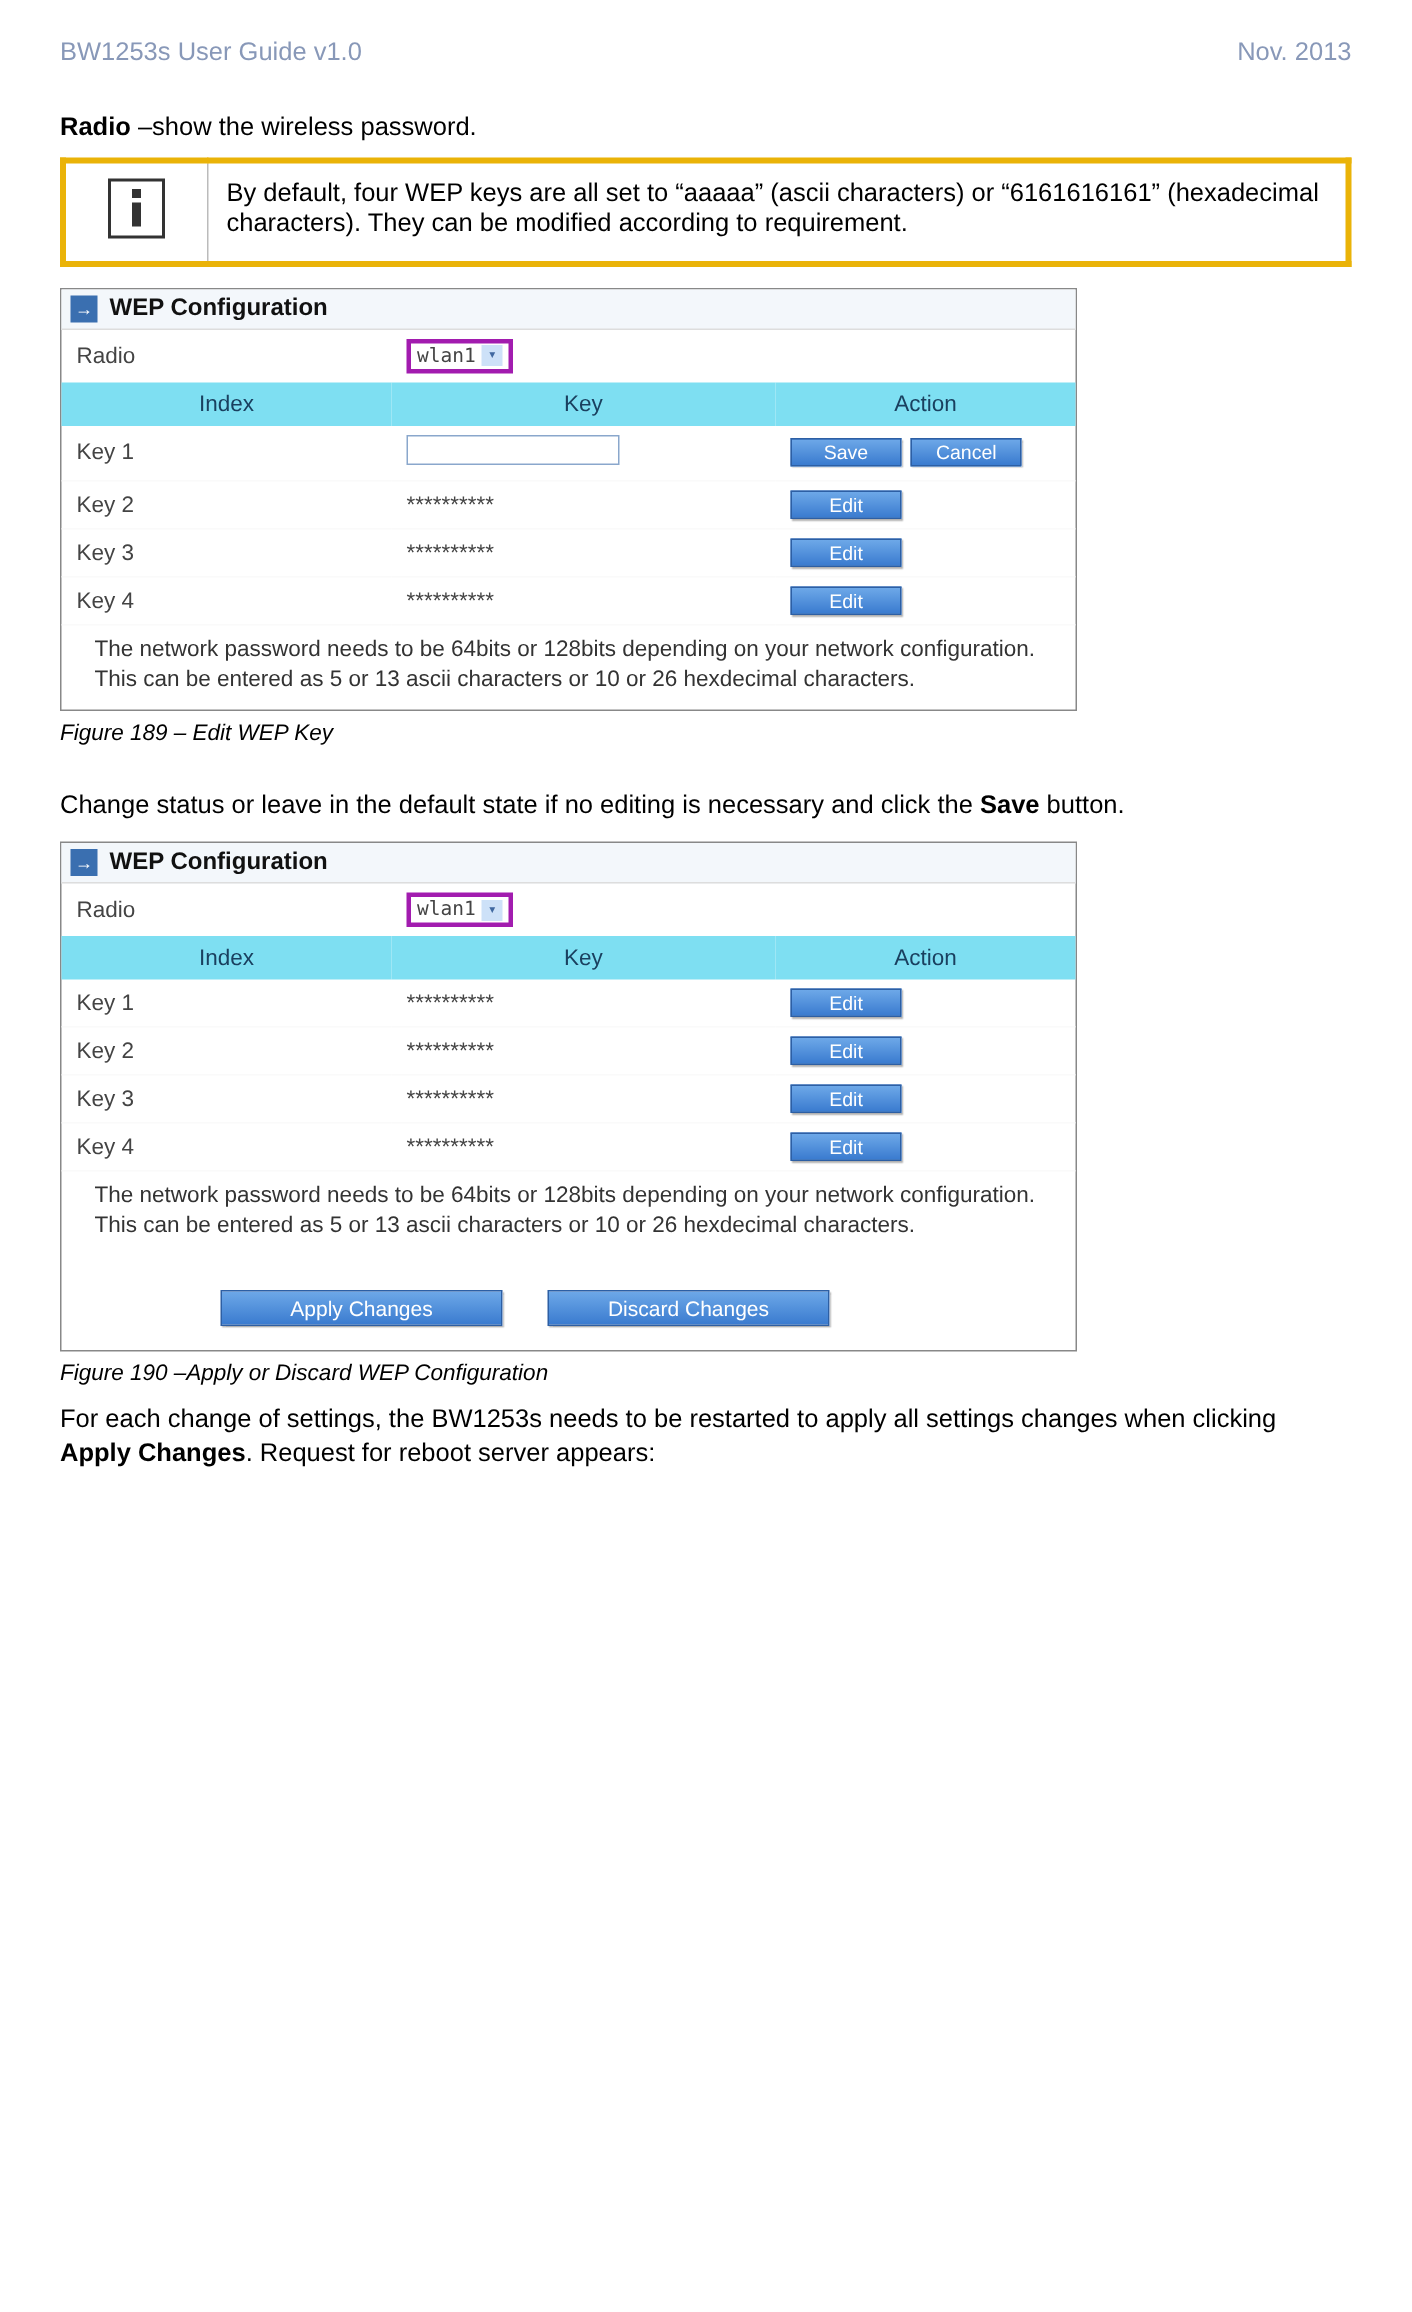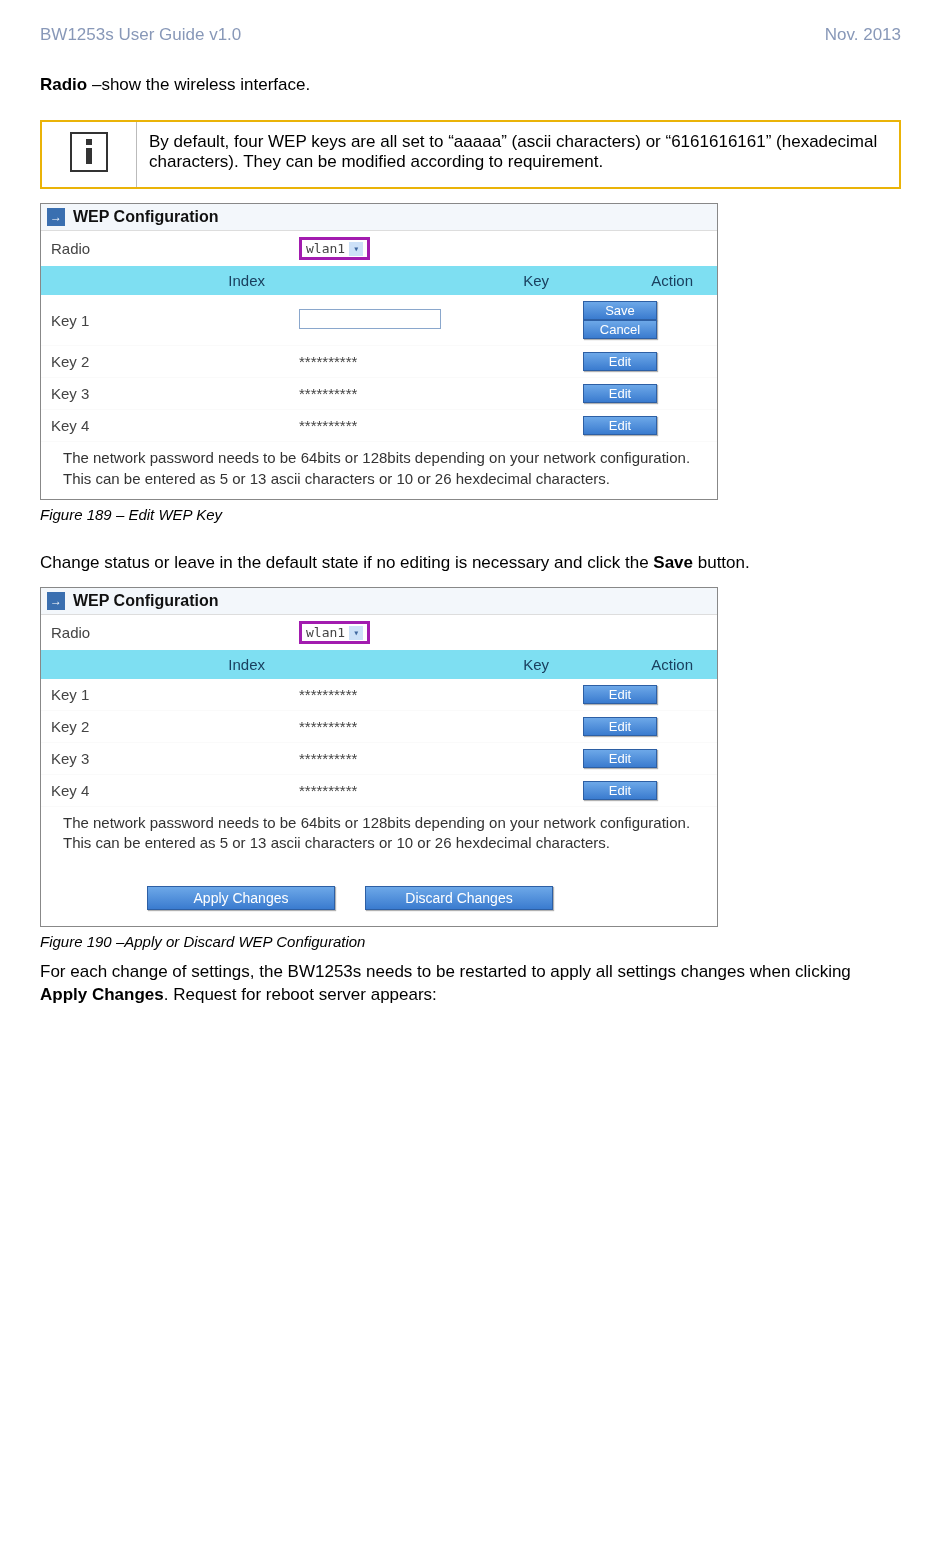--- a/index.html
+++ b/index.html
@@ -27,24 +27,24 @@
   }
   .body-text {
     font-size: 17px;
     line-height: 1.4;
     margin-bottom: 4px;
   }
   .body-text.mb { margin-bottom: 12px; }
   b { font-weight: bold; }
 
   .info-table {
-    border: 2px solid #eab308;
+    border: 4px solid #eab308;
     width: 100%;
     border-collapse: collapse;
-    margin: 23px 0 14px 0;
+    margin: 8px 0 14px 0;
   }
   .info-table td {
     padding: 10px 12px;
     vertical-align: top;
     font-size: 17px;
   }
   .info-icon-cell {
     width: 70px;
     text-align: center;
     border-right: 1px solid #bbb;
@@ -98,22 +98,22 @@
     color: #111;
   }
   .config-table {
     width: 100%;
     border-collapse: collapse;
     font-size: 15px;
   }
   .config-table th {
     background: #7edff2;
     color: #1a405f;
-    text-align: right;
-    padding: 6px 24px;
+    text-align: center;
+    padding: 6px 10px;
     font-weight: normal;
     font-size: 15px;
   }
   .config-table td {
     padding: 6px 10px;
     color: #444;
     border-bottom: 1px solid #fafafa;
   }
   .config-table .nobord td { border-bottom: none; }
   .sel {
@@ -196,21 +196,21 @@
 <body>
 
 <div class="page">
 
   <div class="header-row">
     <span>BW1253s User Guide v1.0</span>
     <span>Nov.  2013</span>
   </div>
 
   <div class="body-text">
-    <b>Radio</b><span> –show the wireless interface.</span>
+    <b>Radio</b><span> –show the wireless password.</span>
   </div>
 
 
   <table class="info-table">
     <tbody>
         <tr>
       <td class="info-icon-cell">
         <span class="info-icon">
           <div class="dot"></div><div class="bar"></div>
         </span>

